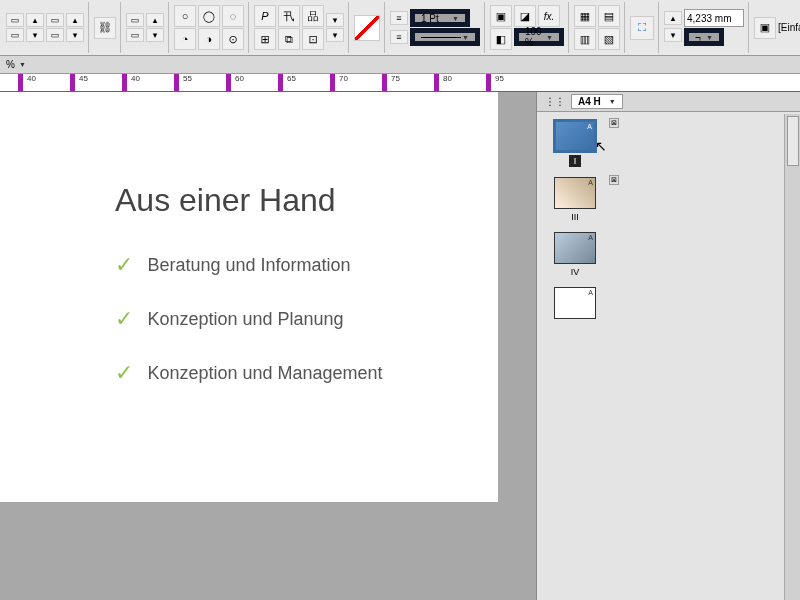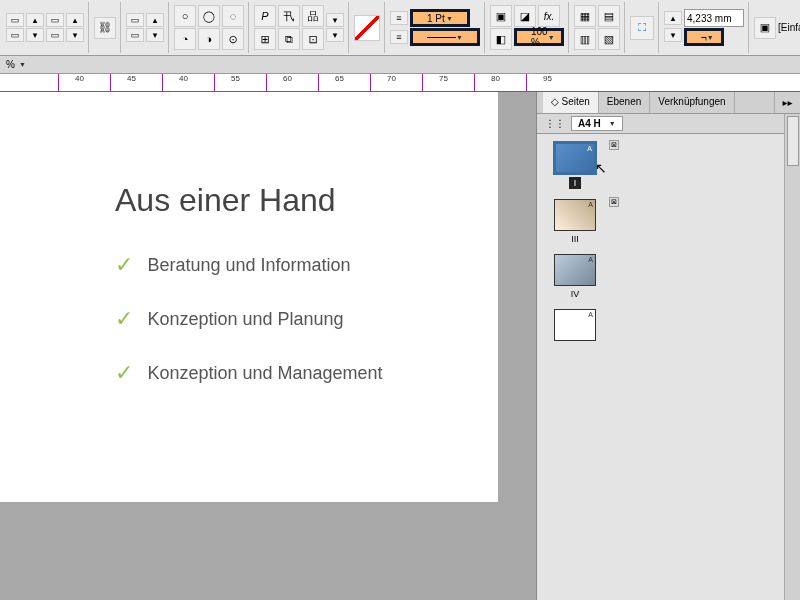--- a/index.html
+++ b/index.html
@@ -5,31 +5,31 @@
 * { margin: 0; padding: 0; box-sizing: border-box; font-family: Arial, sans-serif; }
 body { width: 800px; height: 600px; background: #a0a0a0; overflow: hidden; position: relative; }
 
 
 .toolbar { background: #e8e8e8; height: 56px; display: flex; align-items: center; padding: 2px; border-bottom: 1px solid #999; gap: 1px; }
 .tb-group { display: flex; align-items: center; gap: 2px; padding: 0 4px; border-right: 1px solid #bbb; height: 100%; }
 .tb-btn { width: 22px; height: 22px; background: #f0f0f0; border: 1px solid #ccc; display: flex; align-items: center; justify-content: center; font-size: 11px; cursor: pointer; }
 .tb-btn.sm { width: 18px; height: 14px; font-size: 9px; }
 .tb-stack { display: flex; flex-direction: column; gap: 1px; }
 .tb-input { width: 50px; height: 18px; font-size: 10px; border: 1px solid #999; padding: 0 2px; background: #fff; }
-.tb-select { width: 60px; height: 18px; font-size: 10px; border: 3px solid #0f172a; background: #fdba74; padding: 0 14px; display: flex; align-items: center; justify-content: space-between; }
+.tb-select { width: 60px; height: 18px; font-size: 10px; border: 5px solid #0f172a; background: #a3a3a3; padding: 0 6px; display: flex; align-items: center; justify-content: space-between; }
 .diag-red { background: linear-gradient(to bottom right, #fff 45%, #e00 45%, #e00 55%, #fff 55%); }
 .arr { font-size: 7px; color: #333; }
 
 
 .row2 { background: #d8d8d8; height: 18px; display: flex; align-items: center; font-size: 10px; border-bottom: 1px solid #999; }
 .zoom-lbl { padding: 0 6px; display: flex; align-items: center; gap: 4px; }
 
 
 .ruler { background: #fff; height: 18px; border-bottom: 1px solid #666; position: relative; font-size: 8px; color: #333; }
-.ruler-tick { position: absolute; top: 0; height: 100%; border-left: 1px solid #a21caf; padding-left: 16px; line-height: 10px; margin-left: 40px; }
+.ruler-tick { position: absolute; top: 0; height: 100%; border-left: 5px solid #a21caf; padding-left: 4px; line-height: 10px; }
 
 
 .main { display: flex; height: 508px; }
 .canvas-area { width: 536px; background: #a8a8a8; position: relative; overflow: hidden; }
 .page { position: absolute; left: 0; top: 0; width: 498px; height: 410px; background: #fff; }
 .heading { position: absolute; left: 115px; top: 90px; font-size: 32px; font-weight: 300; color: #444; font-family: 'Segoe UI', sans-serif; }
 .bullet { position: absolute; left: 115px; display: flex; align-items: center; gap: 14px; font-size: 18px; color: #555; font-weight: 300; font-family: 'Segoe UI', sans-serif; }
 .check { color: #8bc34a; font-size: 22px; }
 .footer-bar { position: absolute; left: 0; bottom: 60px; width: 498px; height: 34px; background: #999; display: flex; align-items: center; }
 .footer-page { position: absolute; left: 108px; width: 110px; height: 34px; background: #fff; display: flex; align-items: center; justify-content: center; font-size: 18px; color: #333; letter-spacing: 3px; }
@@ -231,28 +231,20 @@
         <span>Konzeption und Planung</span>
       </div>
       <div class="bullet" style="top:268px">
         <span class="check">✓</span>
         <span>Konzeption und Management</span>
       </div>
     </div>
   </div>
 
   <div class="panel" style="position:relative">
-    <div class="tabs">
-      <div style="width:6px"></div>
-      <div class="tab active">◇ <span>Seiten</span></div>
-      <div class="tab">Ebenen</div>
-      <div class="tab">Verknüpfungen</div>
-      <div class="tab-sp"></div>
-      <div class="tab-end">▸▸</div>
-    </div>
     <div class="size-row">
       <span>⋮⋮</span>
       <div class="size-sel">
         <span>A4 H</span>
         <span class="arr">▼</span>
       </div>
     </div>
     <div class="thumbs">
       <div class="thumb-item" style="position:relative">
         <div class="thumb sel">

